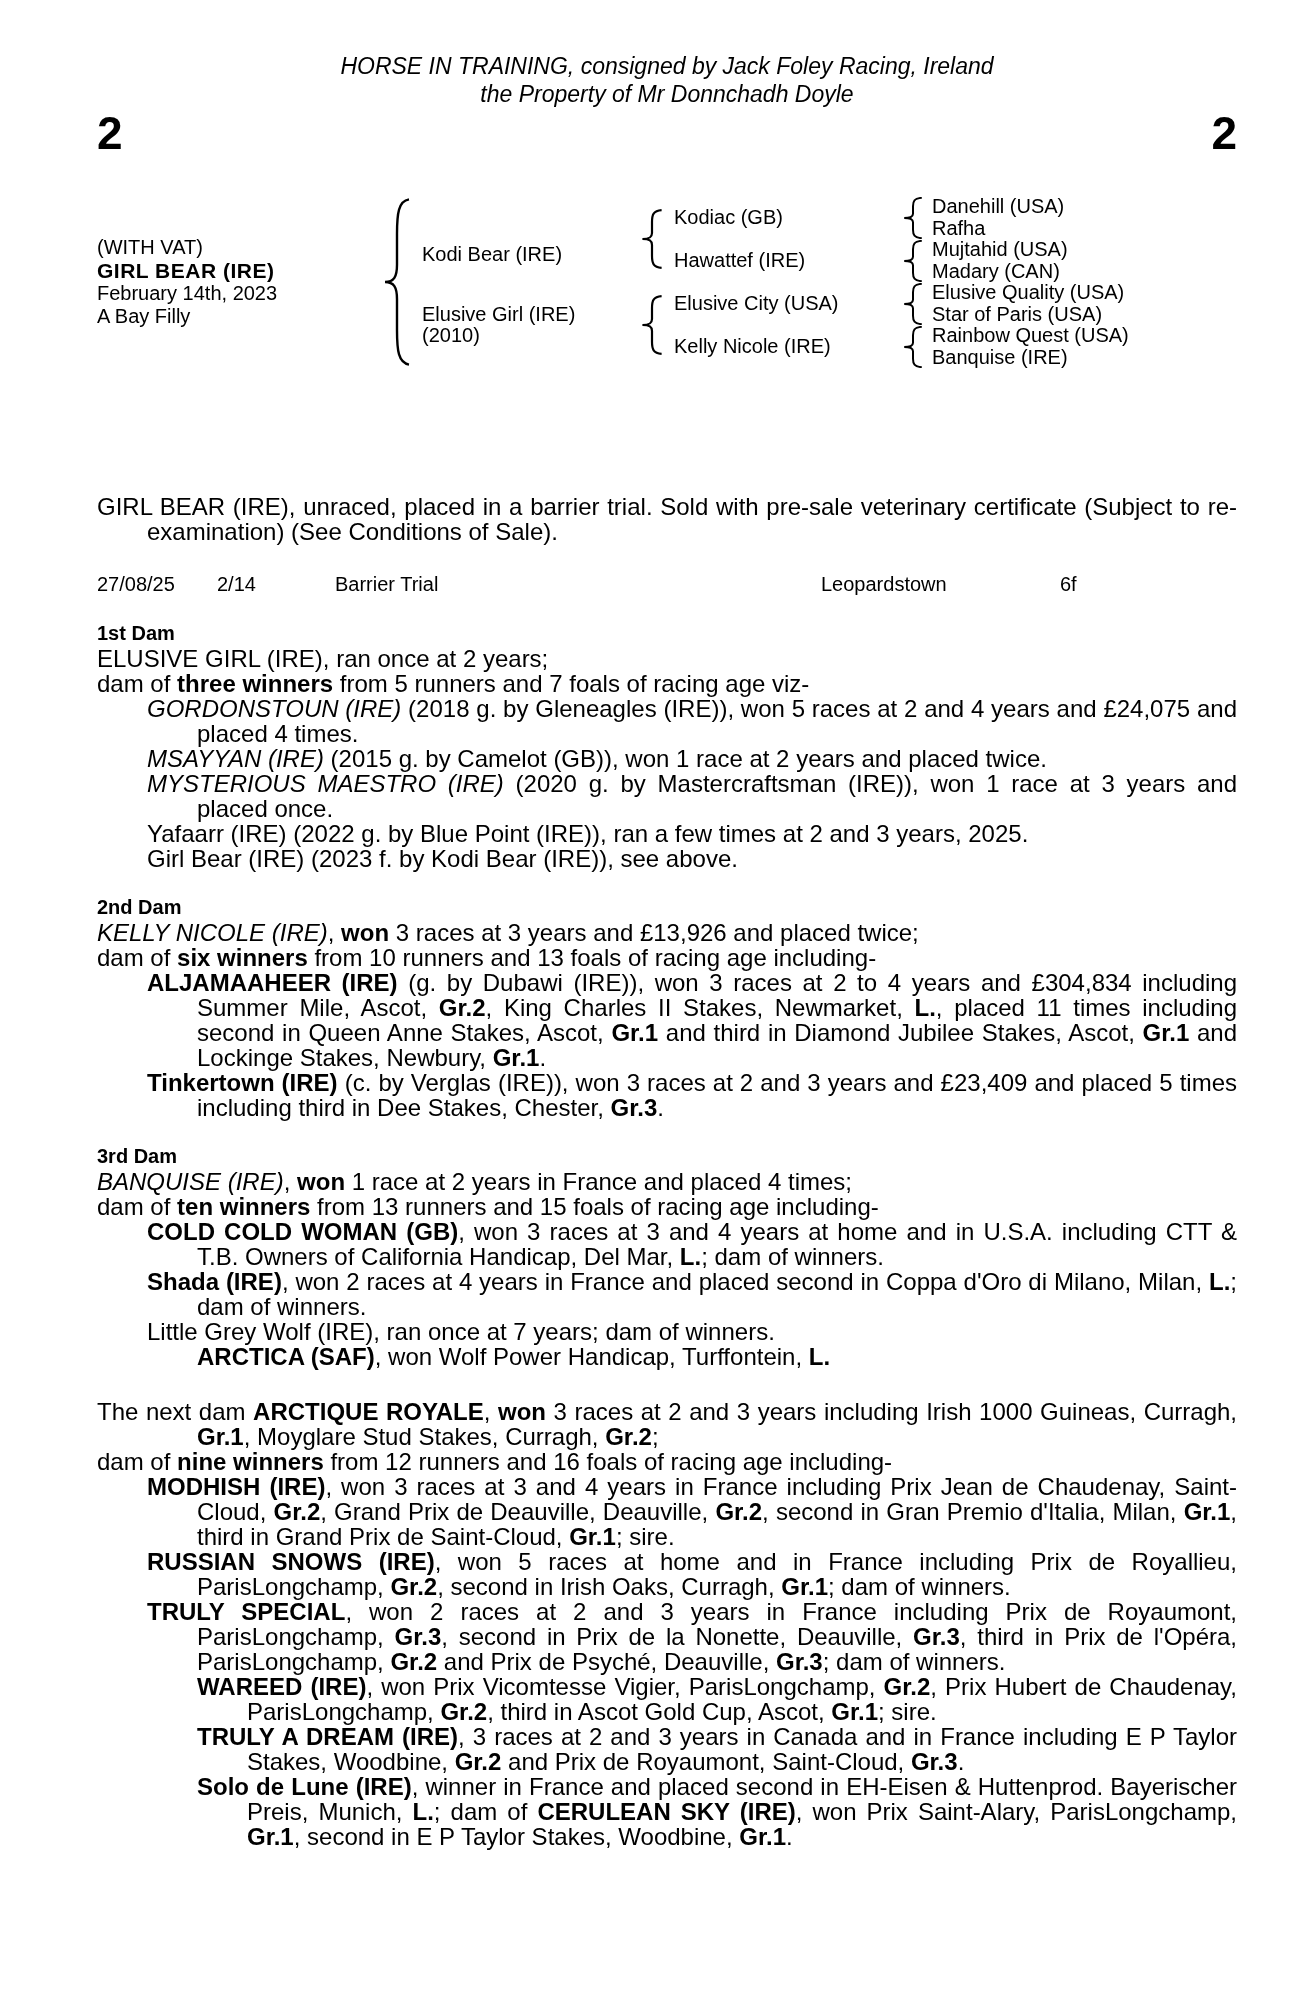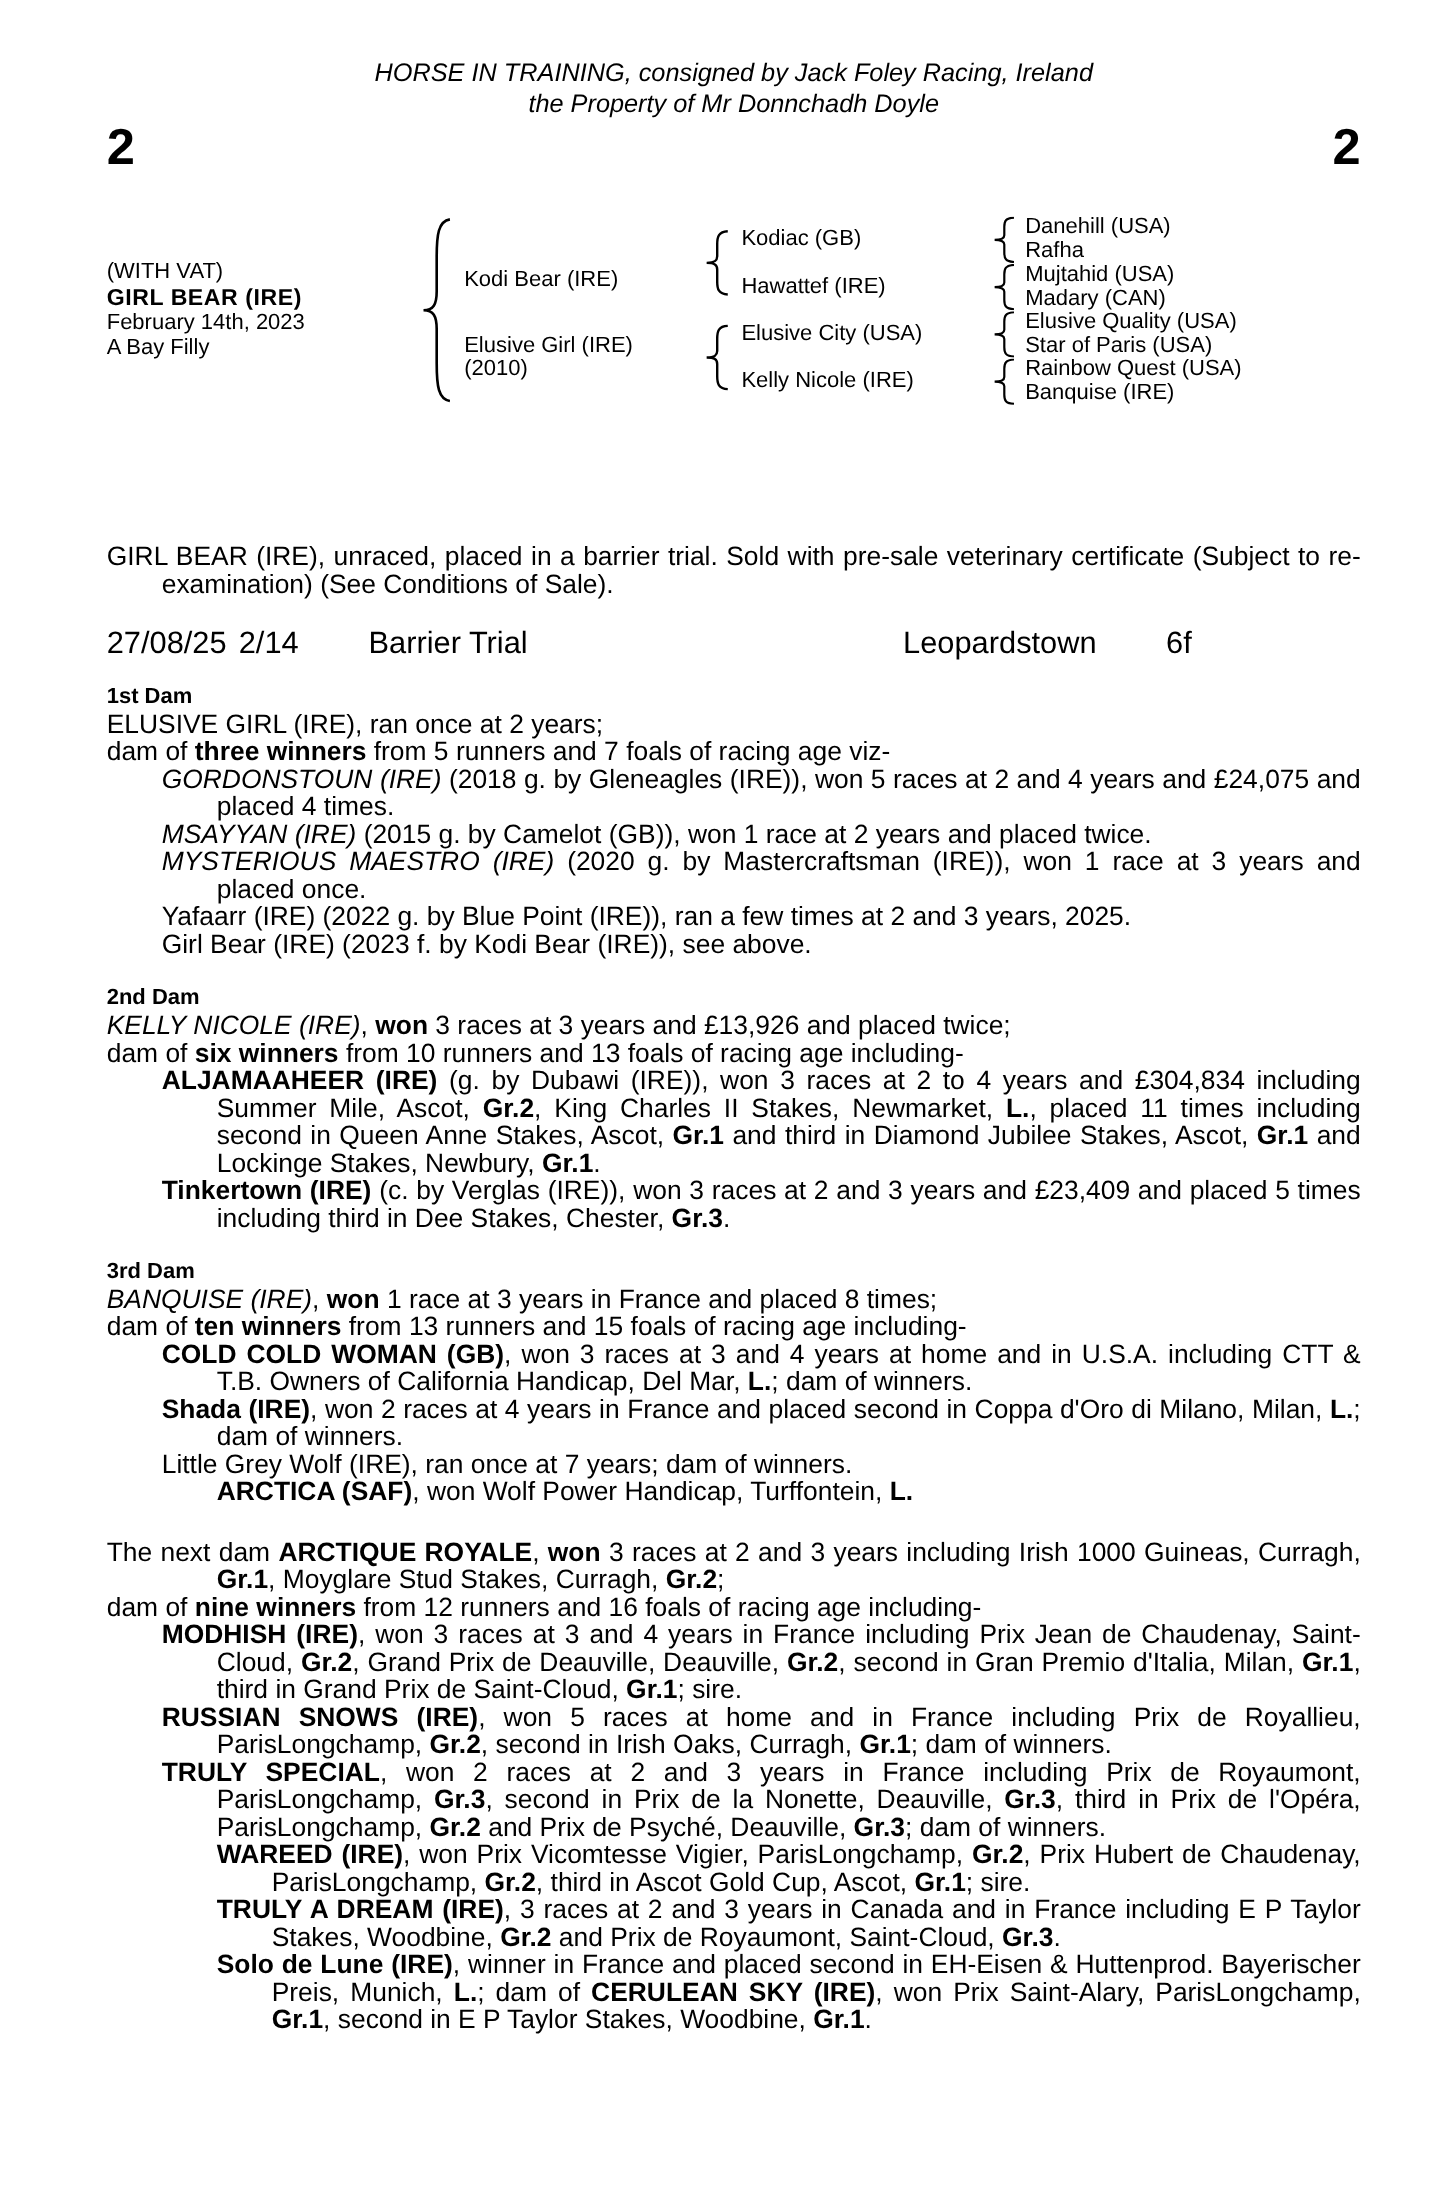--- a/index.html
+++ b/index.html
@@ -46,21 +46,21 @@
   
   .para{margin:0;font-size:24px;line-height:25px;text-align:justify;}
   .desc{margin-top:126px;padding-left:50px;text-indent:-50px;}
   .lvl0{padding-left:50px;text-indent:-50px;}
   .lvl0d{padding-left:100px;text-indent:-100px;}
   .lvl1{padding-left:100px;text-indent:-50px;}
   .lvl2{padding-left:150px;text-indent:-50px;}
   .seg-b{font-weight:bold;}
   .seg-i{font-style:italic;}
   
-  .race-row{position:relative;height:25px;margin-top:28px;font-size:28px;line-height:25px;}
+  .race-row{position:relative;height:25px;margin-top:28px;font-size:20px;line-height:25px;}
   .race-row span{position:absolute;top:0;white-space:nowrap;}
   .rc1{left:0;} .rc2{left:120px;} .rc3{left:238px;} .rc4{left:724px;} .rc5{left:963px;}
   
   .section{margin-top:24px;}
   .section.no-head{margin-top:30px;}
   .sec-heading{font-weight:bold;font-size:20px;line-height:25px;}
 </style>
 </head>
 <body>
 
@@ -154,21 +154,21 @@
     </section>
     <section class="section">
       <div class="sec-heading">2nd Dam</div>
       <p class="para lvl0"><span class="seg-i">KELLY NICOLE (IRE)</span><span>, </span><span class="seg-b">won</span><span> 3 races at 3 years and £13,926 and placed twice;</span></p>
       <p class="para lvl0"><span>dam of </span><span class="seg-b">six winners</span><span> from 10 runners and 13 foals of racing age including-</span></p>
       <p class="para lvl1"><span class="seg-b">ALJAMAAHEER (IRE)</span><span> (g. by Dubawi (IRE)), won 3 races at 2 to 4 years and £304,834 including Summer Mile, Ascot, </span><span class="seg-b">Gr.2</span><span>, King Charles II Stakes, Newmarket, </span><span class="seg-b">L.</span><span>, placed 11 times including second in Queen Anne Stakes, Ascot, </span><span class="seg-b">Gr.1</span><span> and third in Diamond Jubilee Stakes, Ascot, </span><span class="seg-b">Gr.1</span><span> and Lockinge Stakes, Newbury, </span><span class="seg-b">Gr.1</span><span>.</span></p>
       <p class="para lvl1"><span class="seg-b">Tinkertown (IRE)</span><span> (c. by Verglas (IRE)), won 3 races at 2 and 3 years and £23,409 and placed 5 times including third in Dee Stakes, Chester, </span><span class="seg-b">Gr.3</span><span>.</span></p>
     </section>
     <section class="section">
       <div class="sec-heading">3rd Dam</div>
-      <p class="para lvl0"><span class="seg-i">BANQUISE (IRE)</span><span>, </span><span class="seg-b">won</span><span> 1 race at 3 years in France and placed 8 times;</span></p>
+      <p class="para lvl0"><span class="seg-i">BANQUISE (IRE)</span><span>, </span><span class="seg-b">won</span><span> 1 race at 2 years in France and placed 4 times;</span></p>
       <p class="para lvl0"><span>dam of </span><span class="seg-b">ten winners</span><span> from 13 runners and 15 foals of racing age including-</span></p>
       <p class="para lvl1"><span class="seg-b">COLD COLD WOMAN (GB)</span><span>, won 3 races at 3 and 4 years at home and in U.S.A. including CTT &amp; T.B. Owners of California Handicap, Del Mar, </span><span class="seg-b">L.</span><span>; dam of winners.</span></p>
       <p class="para lvl1"><span class="seg-b">Shada (IRE)</span><span>, won 2 races at 4 years in France and placed second in Coppa d'Oro di Milano, Milan, </span><span class="seg-b">L.</span><span>; dam of winners.</span></p>
       <p class="para lvl1"><span>Little Grey Wolf (IRE), ran once at 7 years; dam of winners.</span></p>
       <p class="para lvl2"><span class="seg-b">ARCTICA (SAF)</span><span>, won Wolf Power Handicap, Turffontein, </span><span class="seg-b">L.</span></p>
     </section>
     <section class="section no-head">
       <p class="para lvl0d"><span>The next dam </span><span class="seg-b">ARCTIQUE ROYALE</span><span>, </span><span class="seg-b">won</span><span> 3 races at 2 and 3 years including Irish 1000 Guineas, Curragh, </span><span class="seg-b">Gr.1</span><span>, Moyglare Stud Stakes, Curragh, </span><span class="seg-b">Gr.2</span><span>;</span></p>
       <p class="para lvl0"><span>dam of </span><span class="seg-b">nine winners</span><span> from 12 runners and 16 foals of racing age including-</span></p>
       <p class="para lvl1"><span class="seg-b">MODHISH (IRE)</span><span>, won 3 races at 3 and 4 years in France including Prix Jean de Chaudenay, Saint-Cloud, </span><span class="seg-b">Gr.2</span><span>, Grand Prix de Deauville, Deauville, </span><span class="seg-b">Gr.2</span><span>, second in Gran Premio d'Italia, Milan, </span><span class="seg-b">Gr.1</span><span>, third in Grand Prix de Saint-Cloud, </span><span class="seg-b">Gr.1</span><span>; sire.</span></p>

